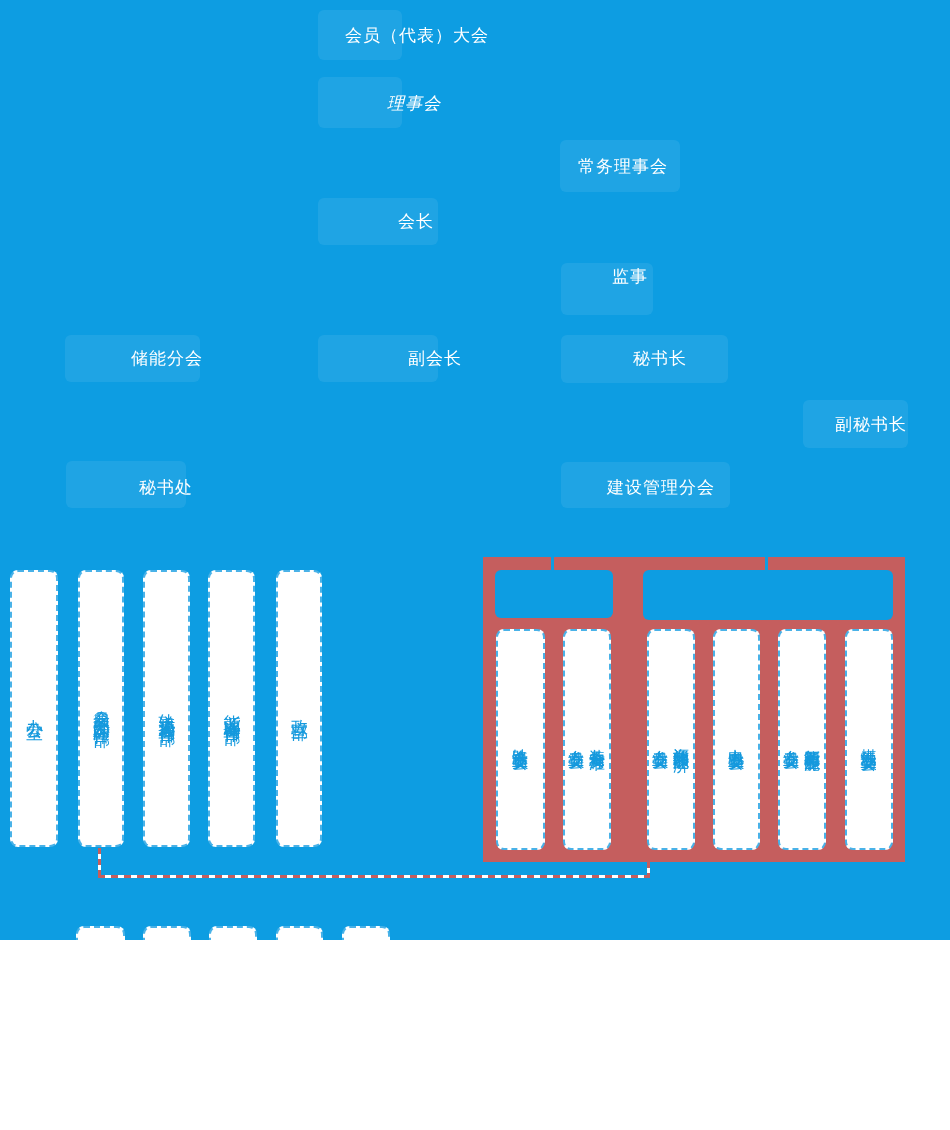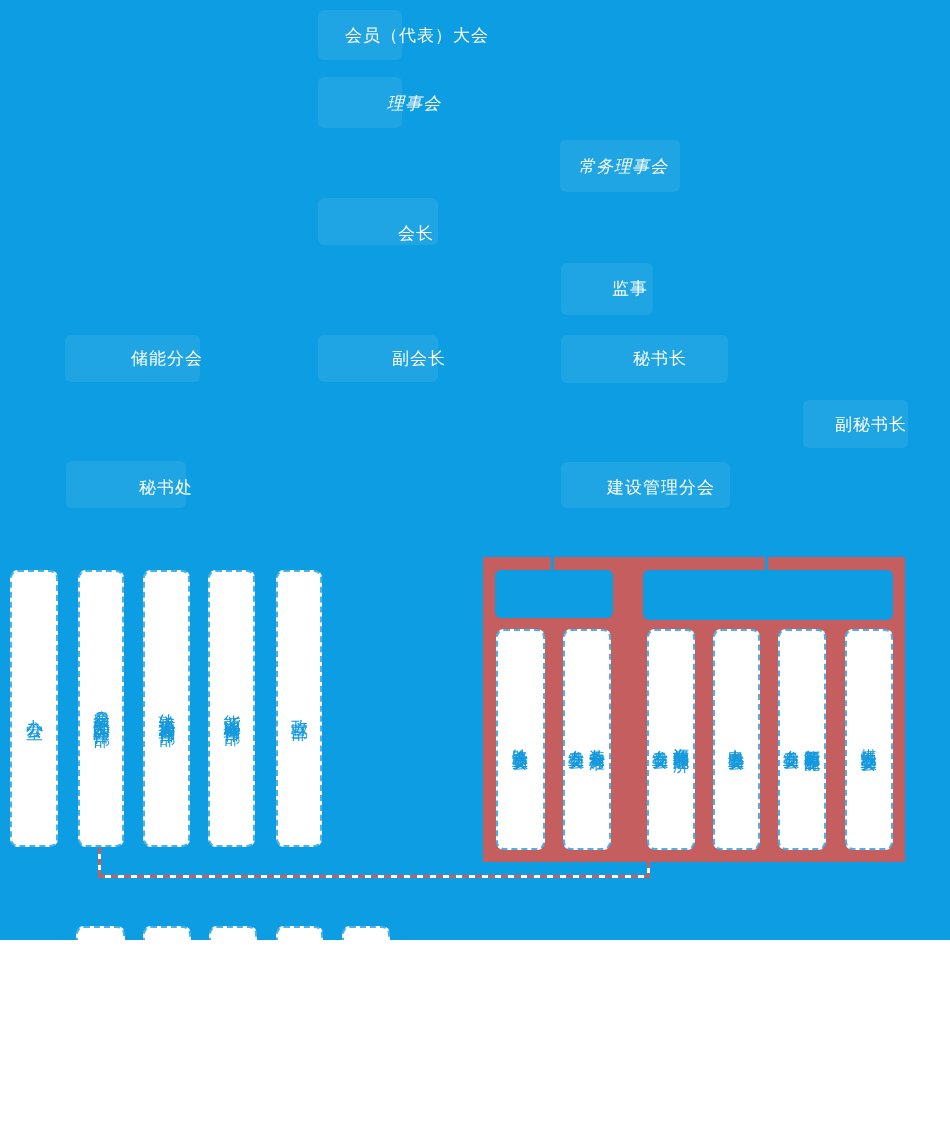--- a/index.html
+++ b/index.html
@@ -43,25 +43,25 @@
   <div class="ghost" style="left:561px;top:263px;width:92px;height:52px;"></div>
   <div class="ghost" style="left:65px;top:335px;width:135px;height:47px;"></div>
   <div class="ghost" style="left:318px;top:335px;width:120px;height:47px;"></div>
   <div class="ghost" style="left:561px;top:335px;width:167px;height:48px;"></div>
   <div class="ghost" style="left:803px;top:400px;width:105px;height:48px;"></div>
   <div class="ghost" style="left:66px;top:461px;width:120px;height:47px;"></div>
   <div class="ghost" style="left:561px;top:462px;width:169px;height:46px;"></div>
 
   <div class="olabel" style="left:317px;top:27px;">会员（代表）大会</div>
   <div class="olabel" style="left:314px;top:95px;font-style:italic;">理事会</div>
-  <div class="olabel" style="left:523px;top:158px;font-style:italic;">常务理事会</div>
-  <div class="olabel" style="left:316px;top:225px;">会长</div>
-  <div class="olabel" style="left:530px;top:280px;">监事</div>
+  <div class="olabel" style="left:523px;top:158px;">常务理事会</div>
+  <div class="olabel" style="left:316px;top:213px;">会长</div>
+  <div class="olabel" style="left:530px;top:268px;">监事</div>
   <div class="olabel" style="left:67px;top:350px;">储能分会</div>
-  <div class="olabel" style="left:319px;top:350px;">副会长</div>
+  <div class="olabel" style="left:319px;top:350px;padding-left:16px;">副会长</div>
   <div class="olabel" style="left:560px;top:350px;">秘书长</div>
   <div class="olabel" style="left:771px;top:416px;">副秘书长</div>
   <div class="olabel" style="left:66px;top:479px;">秘书处</div>
   <div class="olabel" style="left:561px;top:479px;">建设管理分会</div>
 
   <div class="vbox dept" style="left:10px;top:570px;width:48px;height:277px;">
     <div class="vtext">办公室</div>
   </div>
   <div class="vbox dept" style="left:78px;top:570px;width:46px;height:277px;">
     <div class="vtext">会员服务部（国际合作部）</div>

